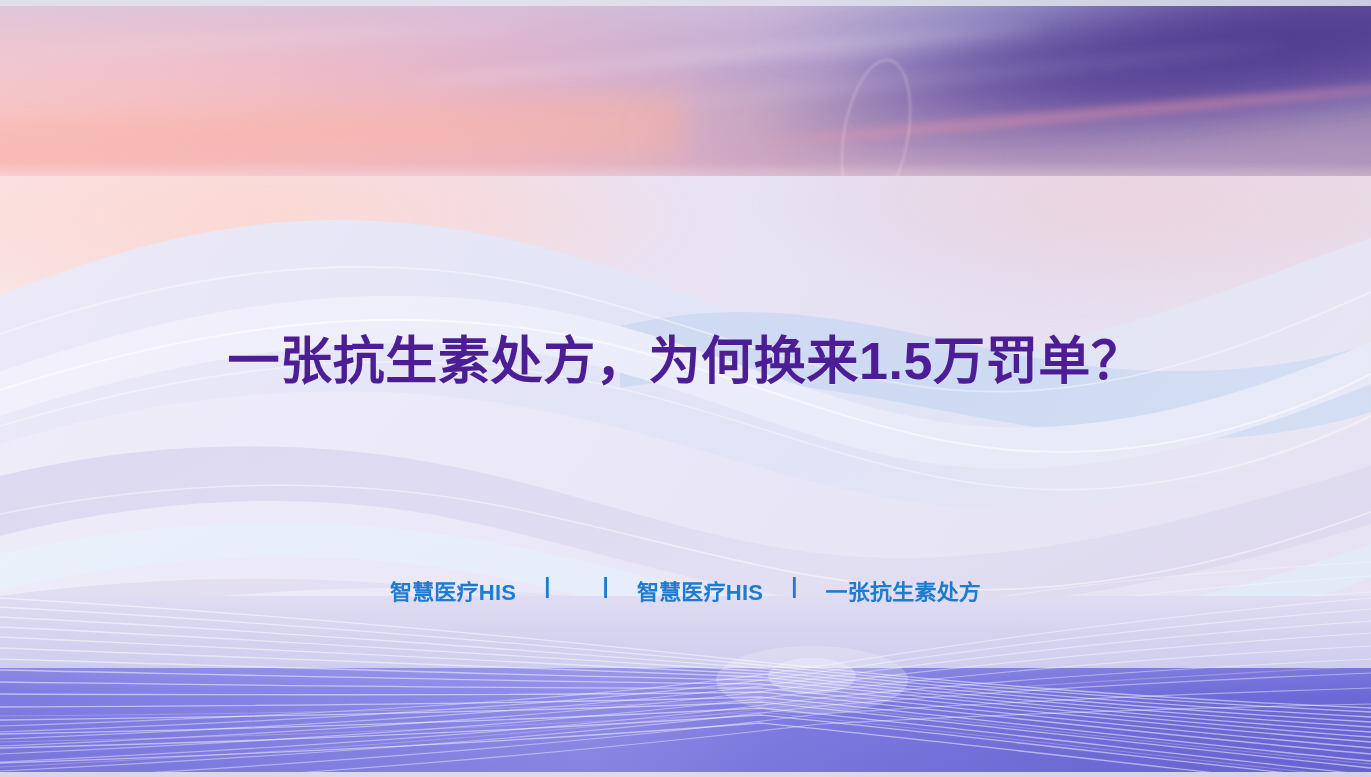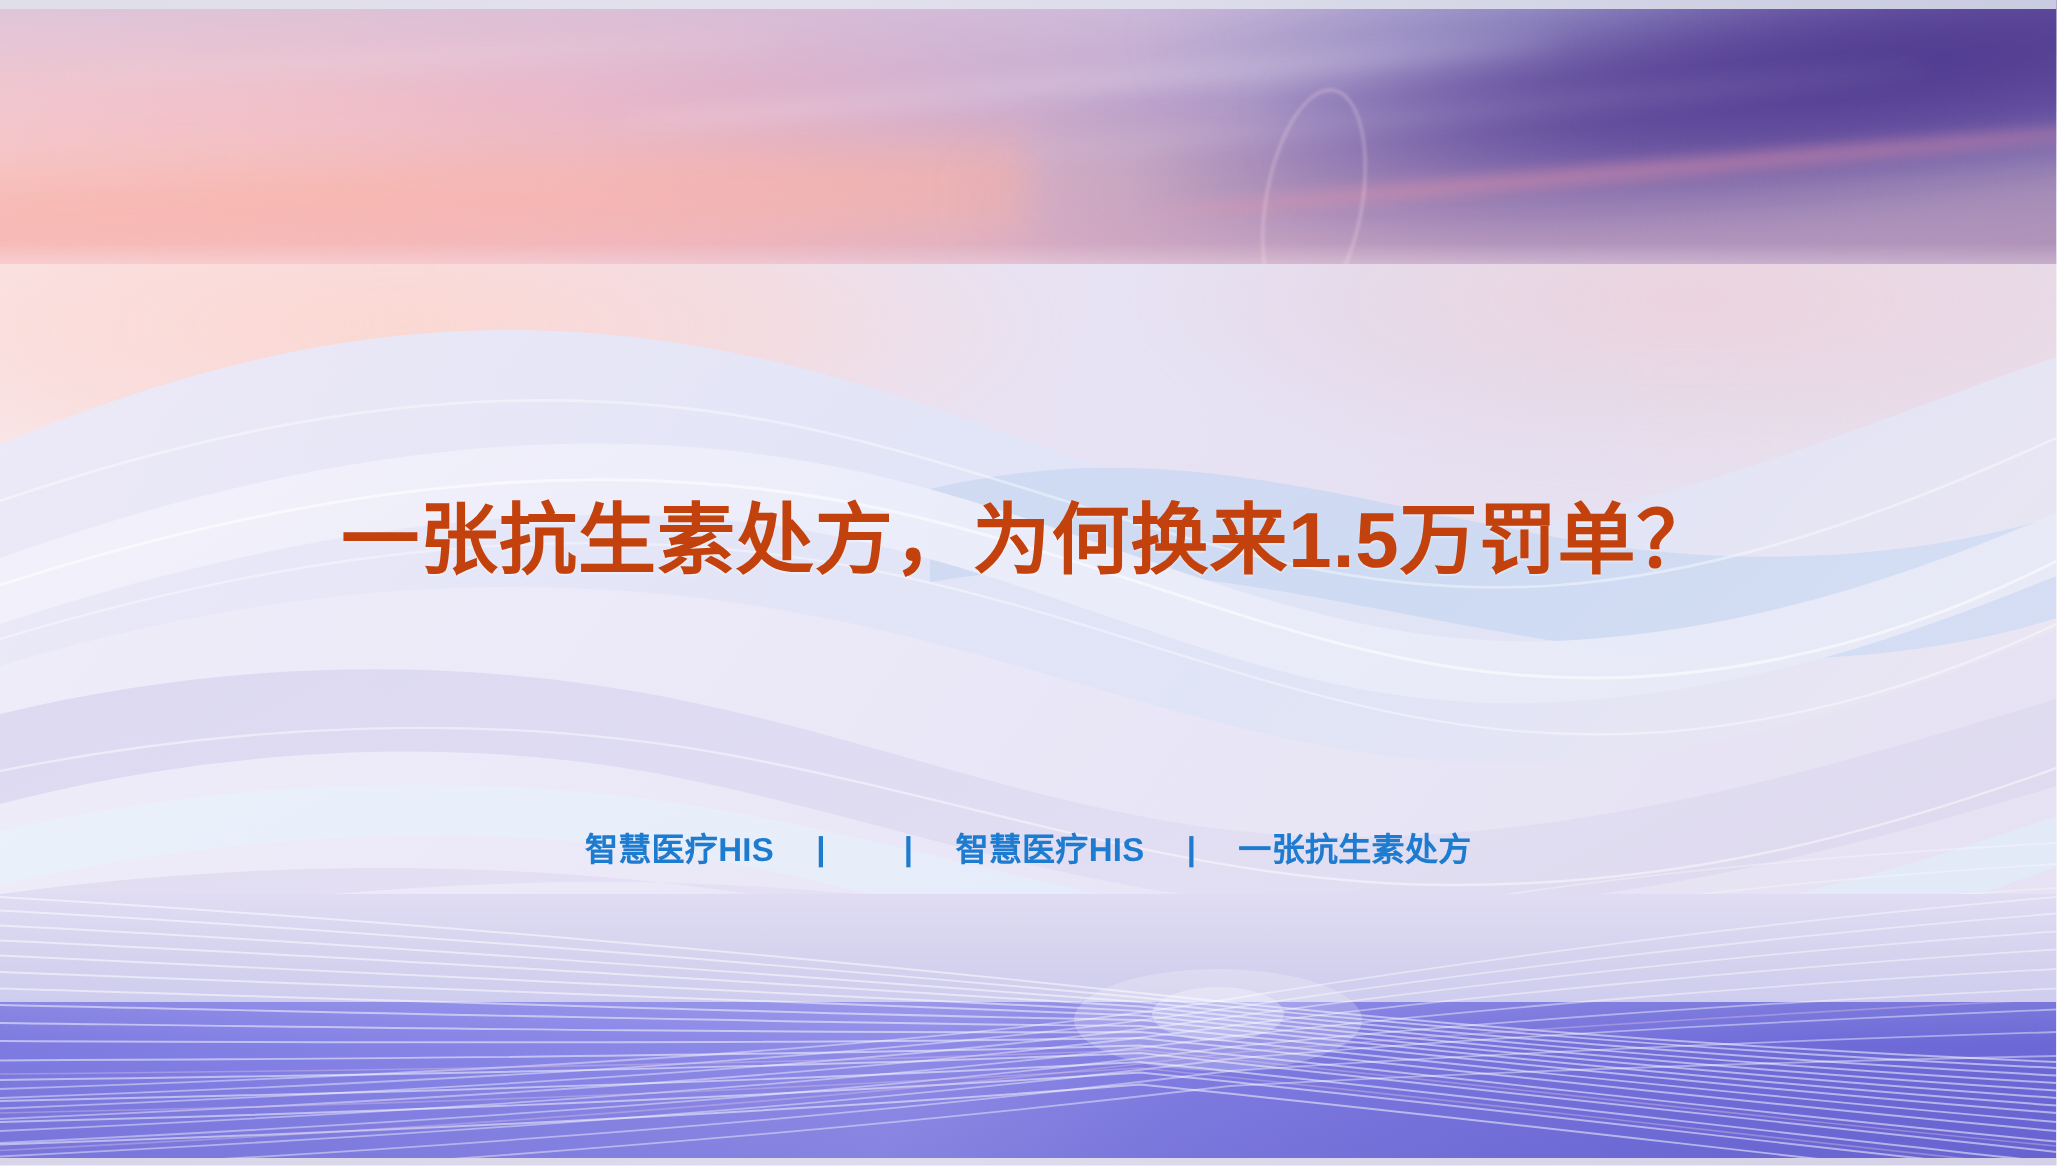--- a/index.html
+++ b/index.html
@@ -233,34 +233,34 @@
     top: 331px;
     width: 1371px;
     text-align: center;
     z-index: 12;
   }
   .title-line {
     font-size: 52px;
     font-weight: 700;
     letter-spacing: 0.012em;
     line-height: 1.18;
-    color: #c2410c;
+    color: #4c1d95;
     white-space: nowrap;
     text-shadow: 0 1px 1px rgba(255,255,255,0.35);
   }
 
   .tagline {
     position: absolute;
     left: 0;
-    top: 548px;
+    top: 574px;
     width: 1371px;
     z-index: 12;
     display: flex;
     justify-content: center;
-    align-items: flex-end;
+    align-items: flex-start;
     gap: 0;
     font-size: 22px;
     font-weight: 700;
     color: #1d7bd0;
     letter-spacing: 0.01em;
     white-space: nowrap;
   }
   .tag-item {
     padding: 0 2px;
   }

